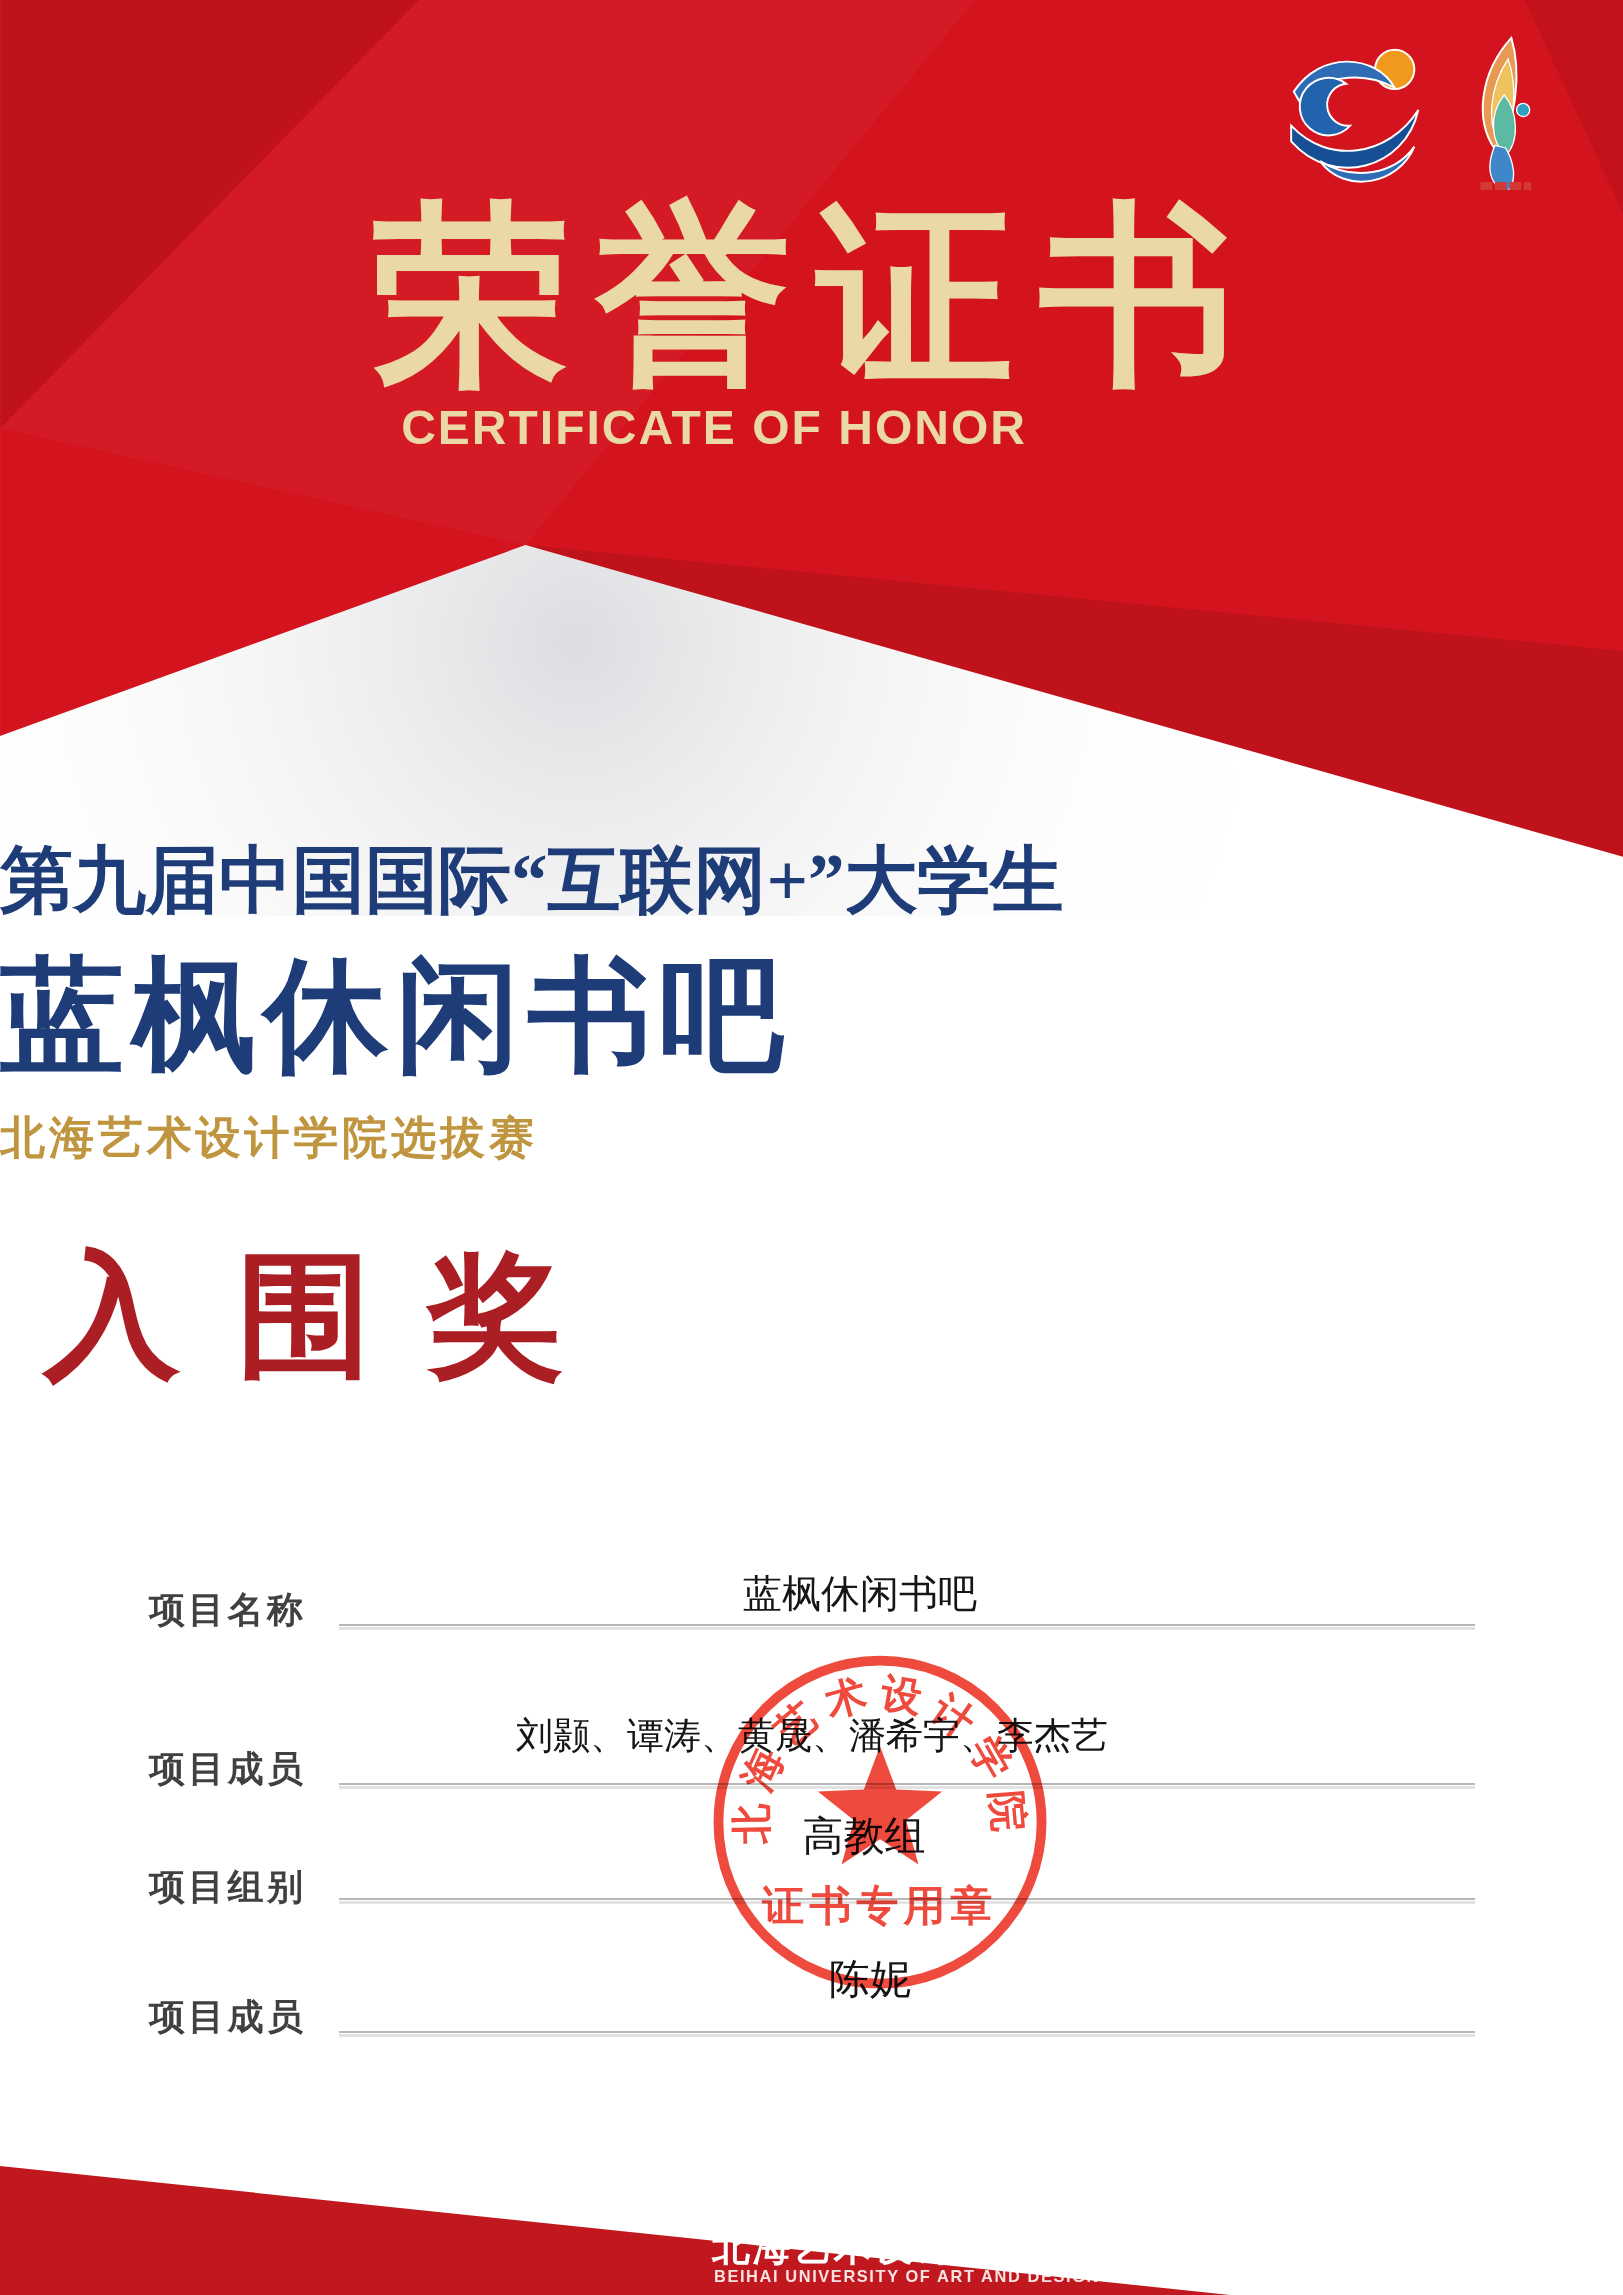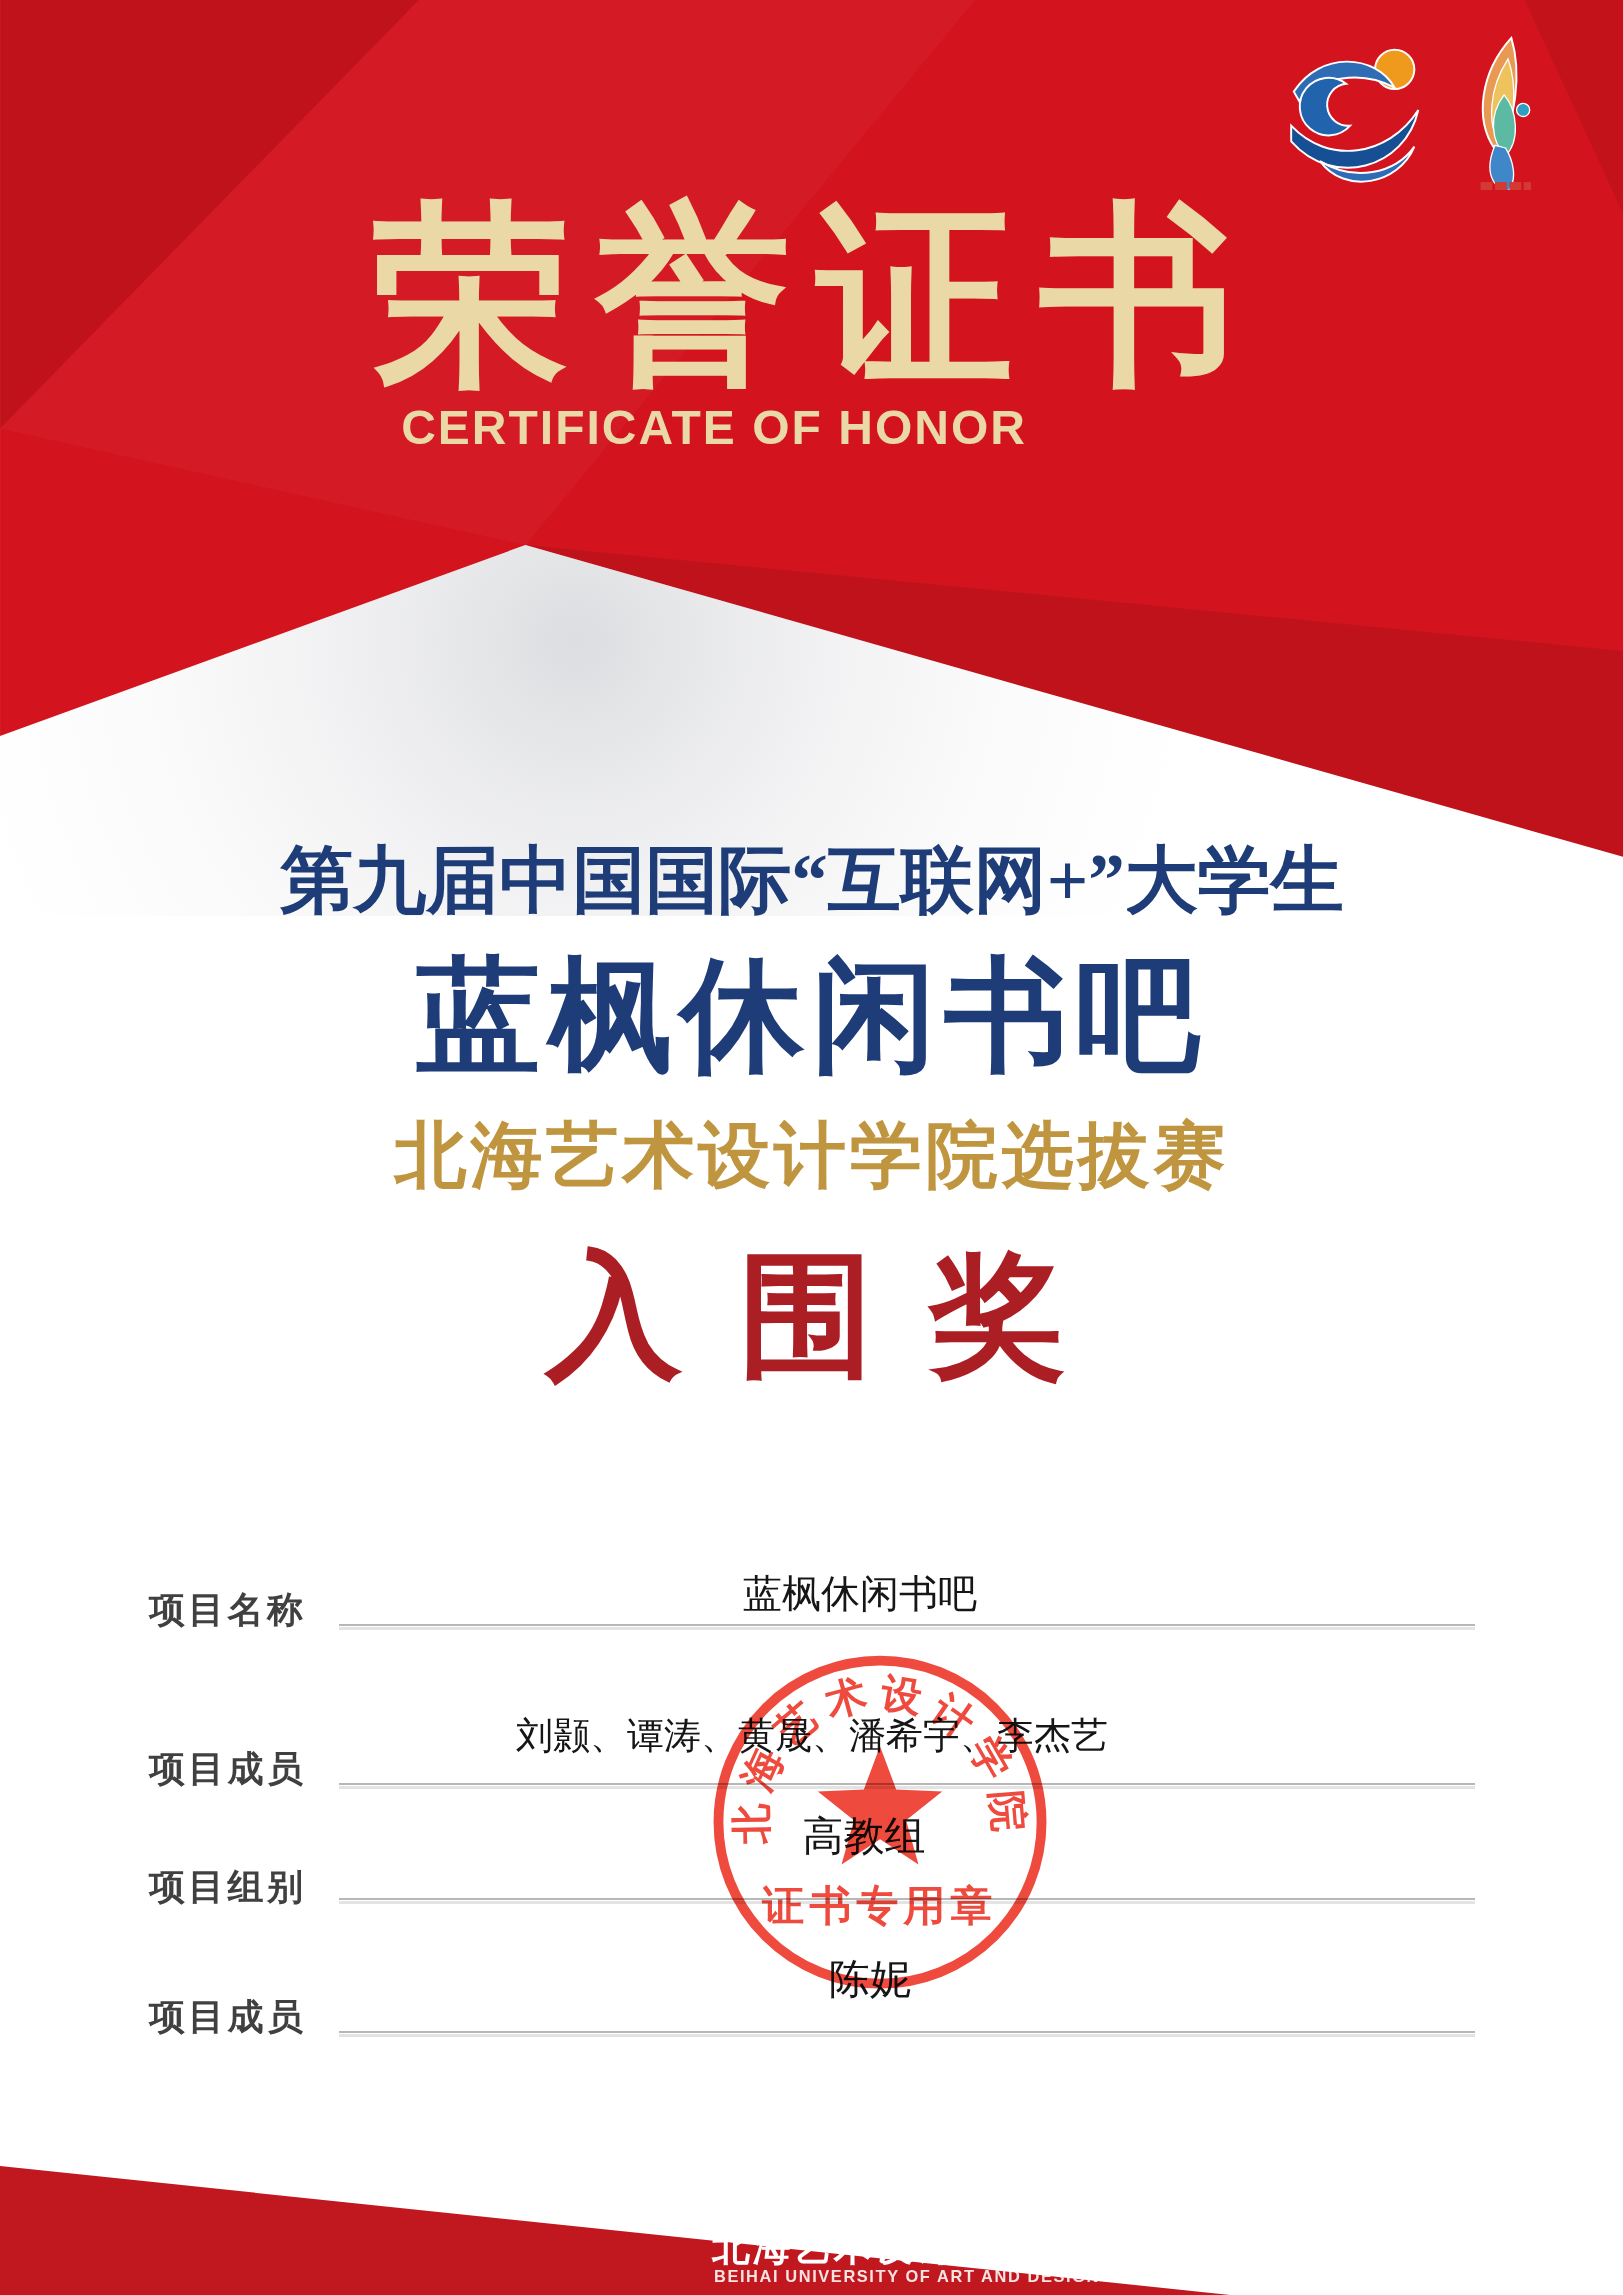--- a/index.html
+++ b/index.html
@@ -1,35 +1,35 @@
 <!DOCTYPE html>
 <html style="font-size:10.5px"><head>
 <meta charset="utf-8">
 <style>
   html,body{margin:0;padding:0;background:#888;}
   .page{position:relative;width:1624px;height:2295px;background:#ffffff;overflow:hidden;
         font-family:"Liberation Sans","DejaVu Sans",sans-serif;}
   svg{display:block;}
   .abs{position:absolute;}
-  .ctr{left:0;width:1624px;text-align:center;}
+  .ctr{left:0;width:1624px;}
 
   
   .hdr-svg{position:absolute;top:0;left:0;}
   .title-cn{position:absolute;top:165px;left:0;width:1624px;text-align:center;
             font-size:196px;font-weight:900;letter-spacing:26px;padding-left:10px;box-sizing:border-box;
             color:#ead9a6;font-family:"Liberation Sans","DejaVu Sans",sans-serif;}
   .title-en{position:absolute;top:400px;left:0;width:1428px;text-align:center;
             font-size:48px;font-weight:700;letter-spacing:2px;color:#ead9a6;}
 
   
   .h1{position:absolute;top:832px;font-size:73px;font-weight:900;color:#1e3c77;
       font-family:"Liberation Serif","DejaVu Serif",serif;}
   .h2{position:absolute;top:934px;font-size:124px;font-weight:900;color:#1e3c77;letter-spacing:7.9px;
       font-family:"Liberation Serif","DejaVu Serif",serif;}
-  .h3{position:absolute;top:1108px;font-size:72px;font-weight:900;color:#c0953f;letter-spacing:3.9px;
+  .h3{position:absolute;top:1108px;font-size:45px;font-weight:900;color:#c0953f;letter-spacing:3.9px;
       font-family:"Liberation Serif","DejaVu Serif",serif;}
   .award{position:absolute;top:1225px;font-size:136px;font-weight:900;color:#ab1f24;
          letter-spacing:56px;padding-left:44px;box-sizing:border-box;
          font-family:"Liberation Serif","DejaVu Serif",serif;}
 
   
   .row-label{position:absolute;left:149px;width:196px;font-size:36px;font-weight:700;
              color:#404040;letter-spacing:3.3px;}
   .lbl1{top:1586px;} .lbl2{top:1745px;} .lbl3{top:1863px;} .lbl4{top:1993px;}
   .row-line{position:absolute;left:339px;width:1136px;height:0;

